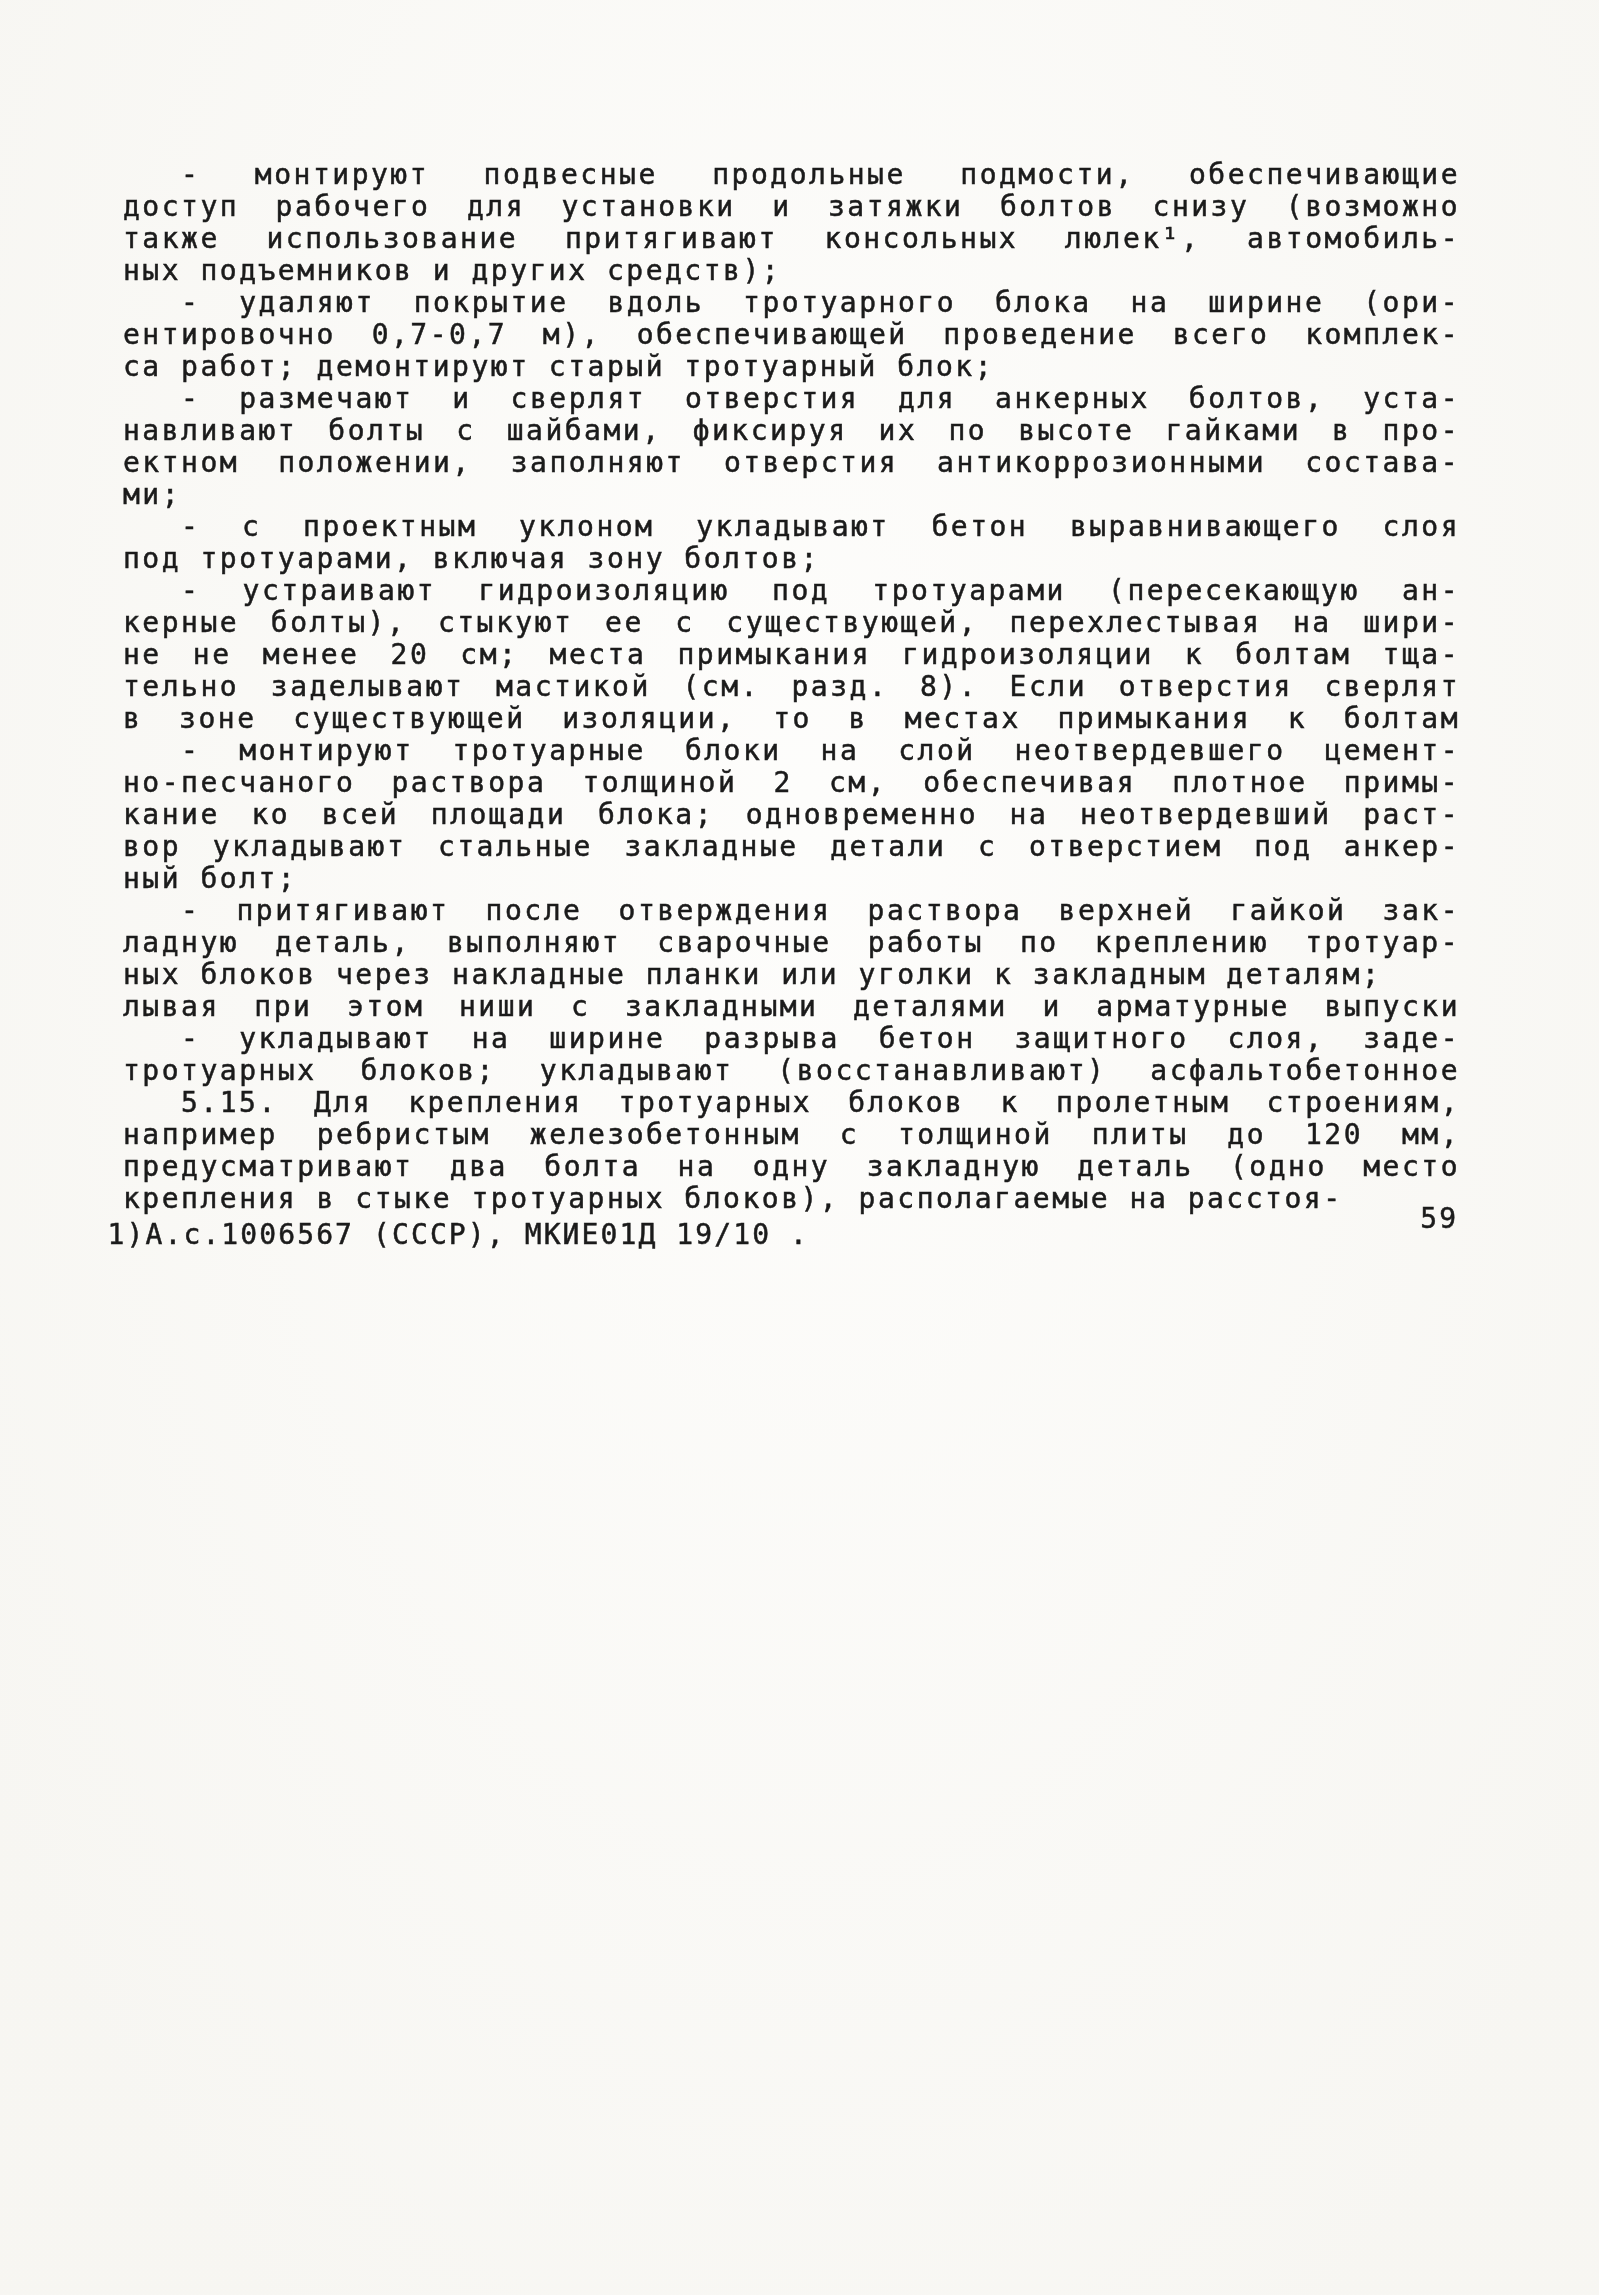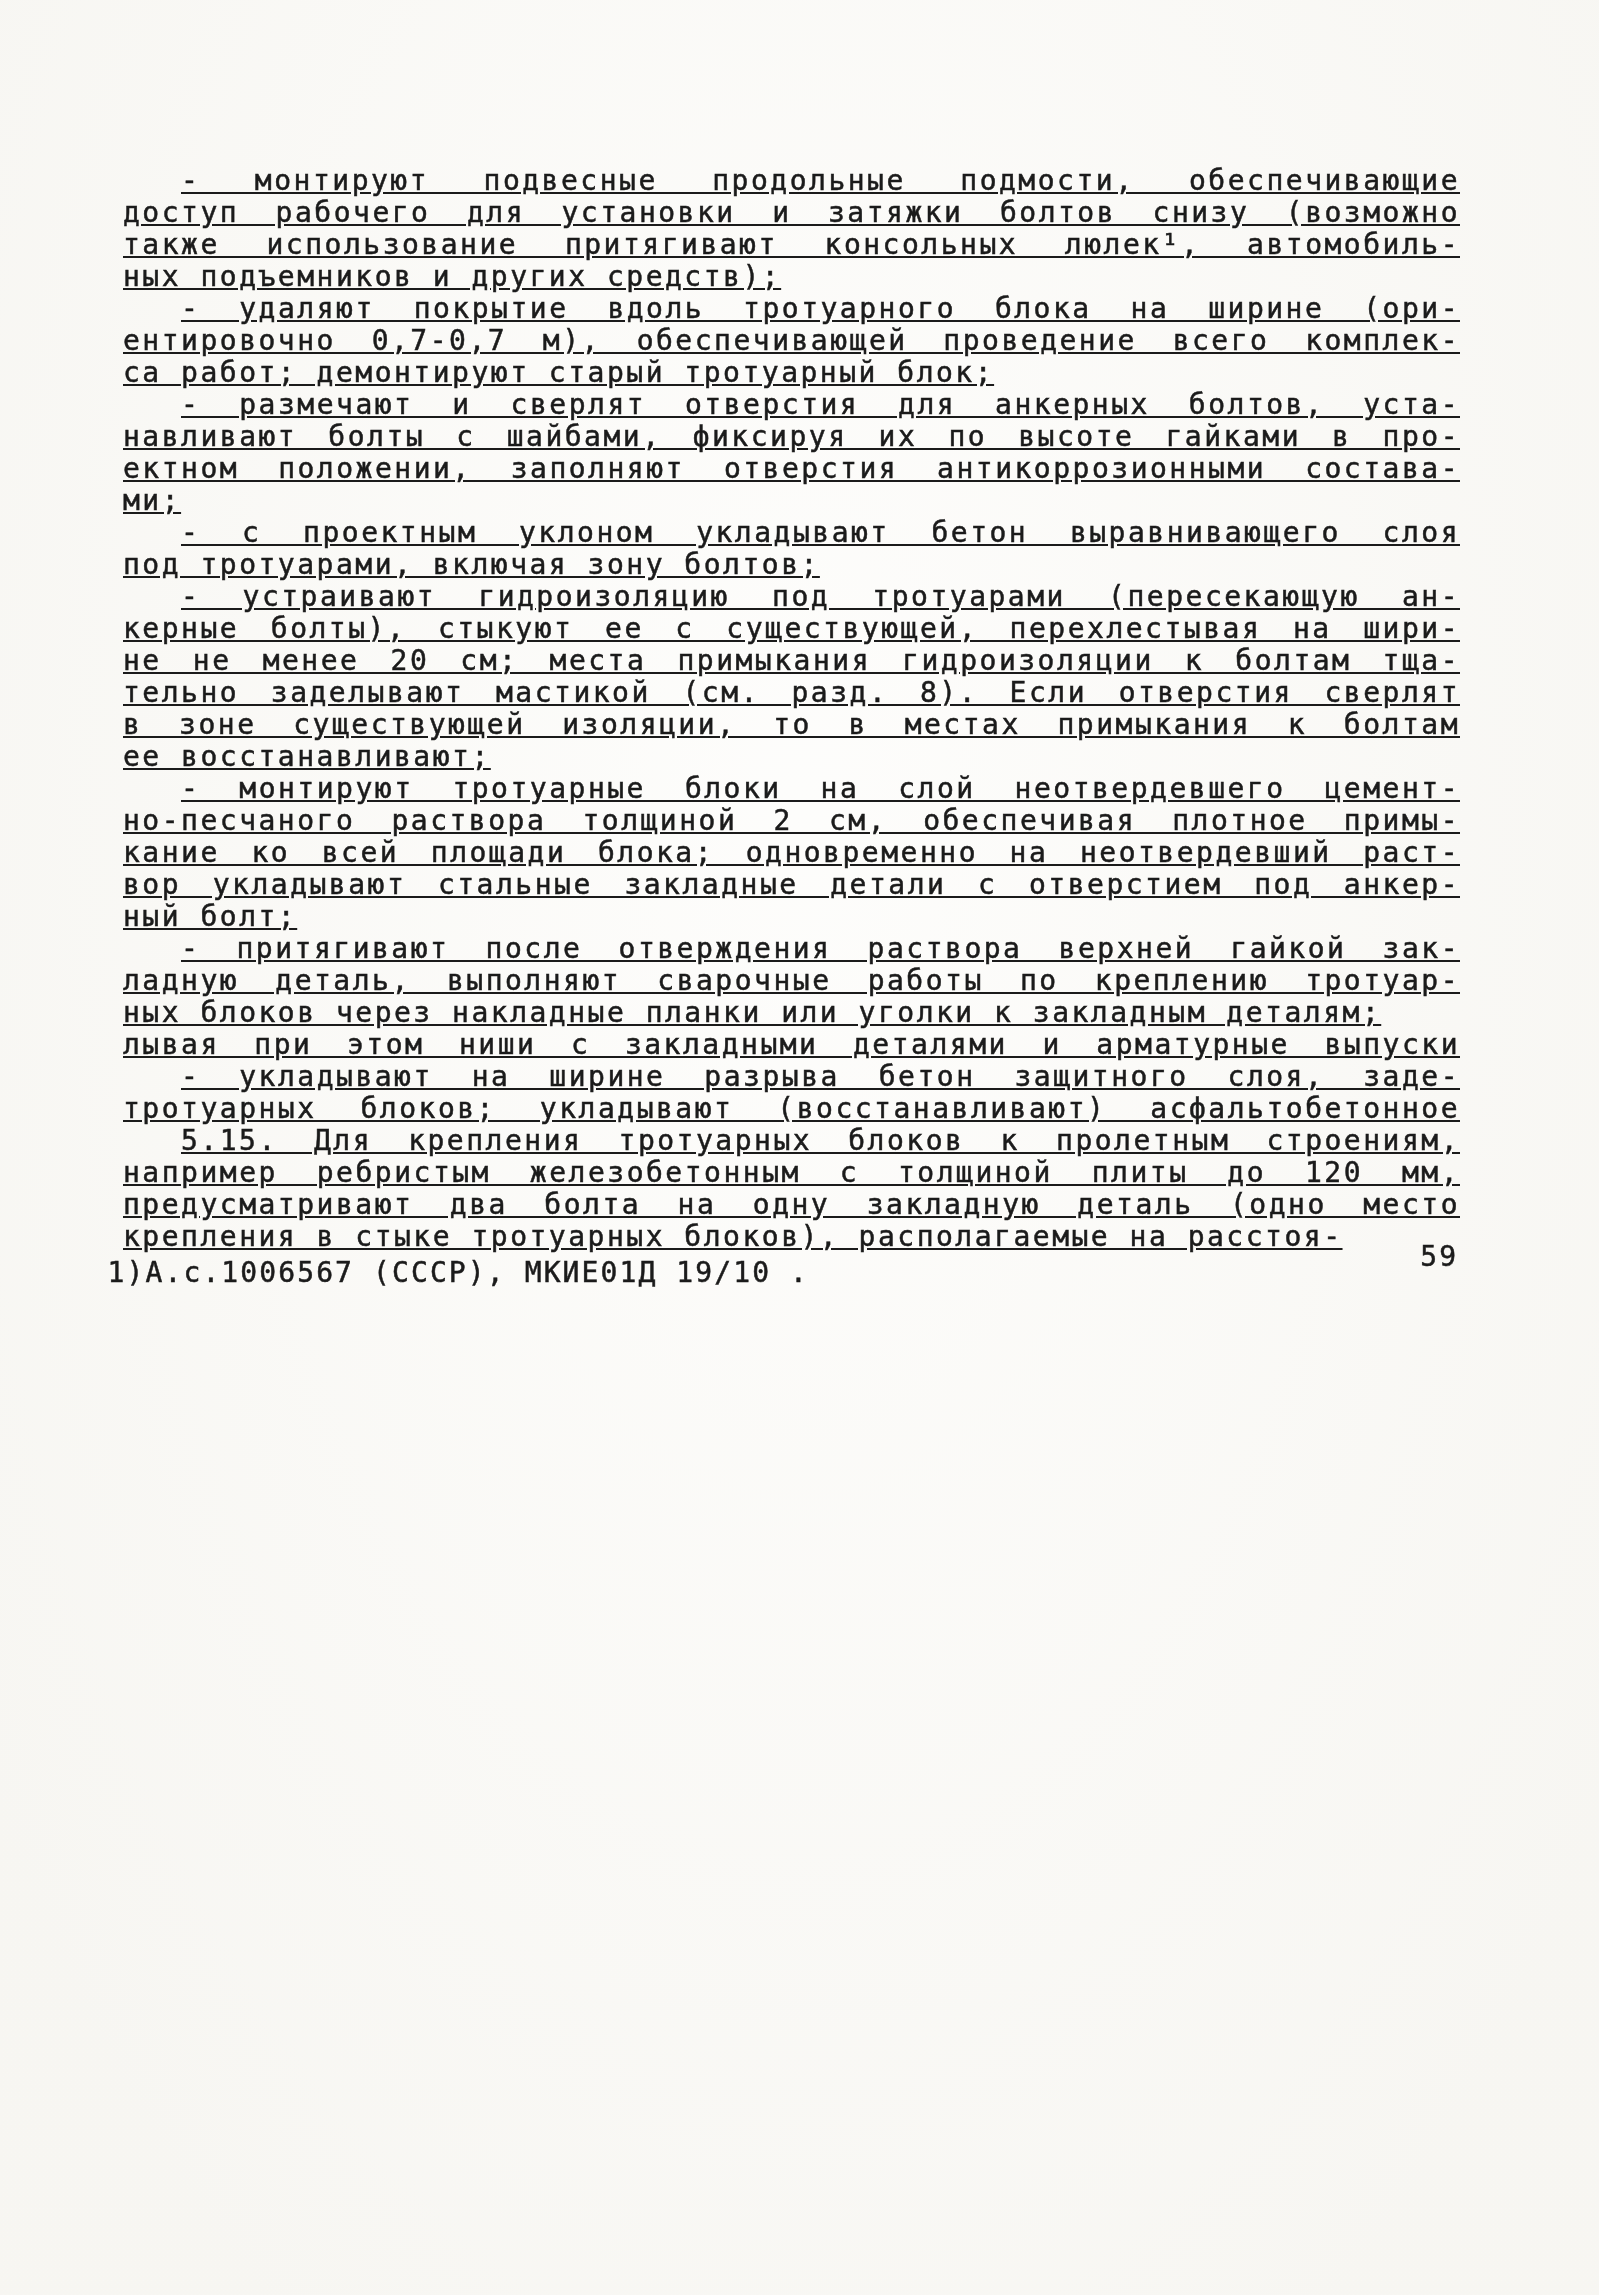--- a/index.html
+++ b/index.html
@@ -18,26 +18,25 @@
   .page {
     position: absolute;
     inset: 0;
     background:
       radial-gradient(ellipse at 50% 35%, rgba(255,255,255,0.6), rgba(0,0,0,0.015) 85%),
       #fbfaf6;
   }
   .text-block {
     position: absolute;
     left: 123px;
-    top: 165px;
+    top: 159px;
     width: 1337px;
     font-size: 28px;
     line-height: 32px;
     letter-spacing: 2.5px;
-    text-decoration: underline;
     -webkit-text-stroke: 0.5px #1b1b1b;
   }
   .paragraph {
     margin: 0;
     padding: 0;
   }
   .line {
     text-align: justify;
     text-align-last: justify;
     white-space: nowrap;
@@ -92,21 +91,20 @@
         <div class="paragraph">
           <div class="line para-start">- с проектным уклоном укладывают бетон выравнивающего слоя</div>
           <div class="line para-end">под тротуарами, включая зону болтов;</div>
         </div>
         <div class="paragraph">
           <div class="line para-start">- устраивают гидроизоляцию под тротуарами (пересекающую ан-</div>
           <div class="line">керные болты), стыкуют ее с существующей, перехлестывая на шири-</div>
           <div class="line">не не менее 20 см; места примыкания гидроизоляции к болтам тща-</div>
           <div class="line">тельно заделывают мастикой (см. разд. 8). Если отверстия сверлят</div>
           <div class="line">в зоне существующей изоляции, то в местах примыкания к болтам</div>
-          <div class="line para-end">ее восстанавливают;</div>
         </div>
         <div class="paragraph">
           <div class="line para-start">- монтируют тротуарные блоки на слой неотвердевшего цемент-</div>
           <div class="line">но-песчаного раствора толщиной 2 см, обеспечивая плотное примы-</div>
           <div class="line">кание ко всей площади блока; одновременно на неотвердевший раст-</div>
           <div class="line">вор укладывают стальные закладные детали с отверстием под анкер-</div>
           <div class="line para-end">ный болт;</div>
         </div>
         <div class="paragraph">
           <div class="line para-start">- притягивают после отверждения раствора верхней гайкой зак-</div>

